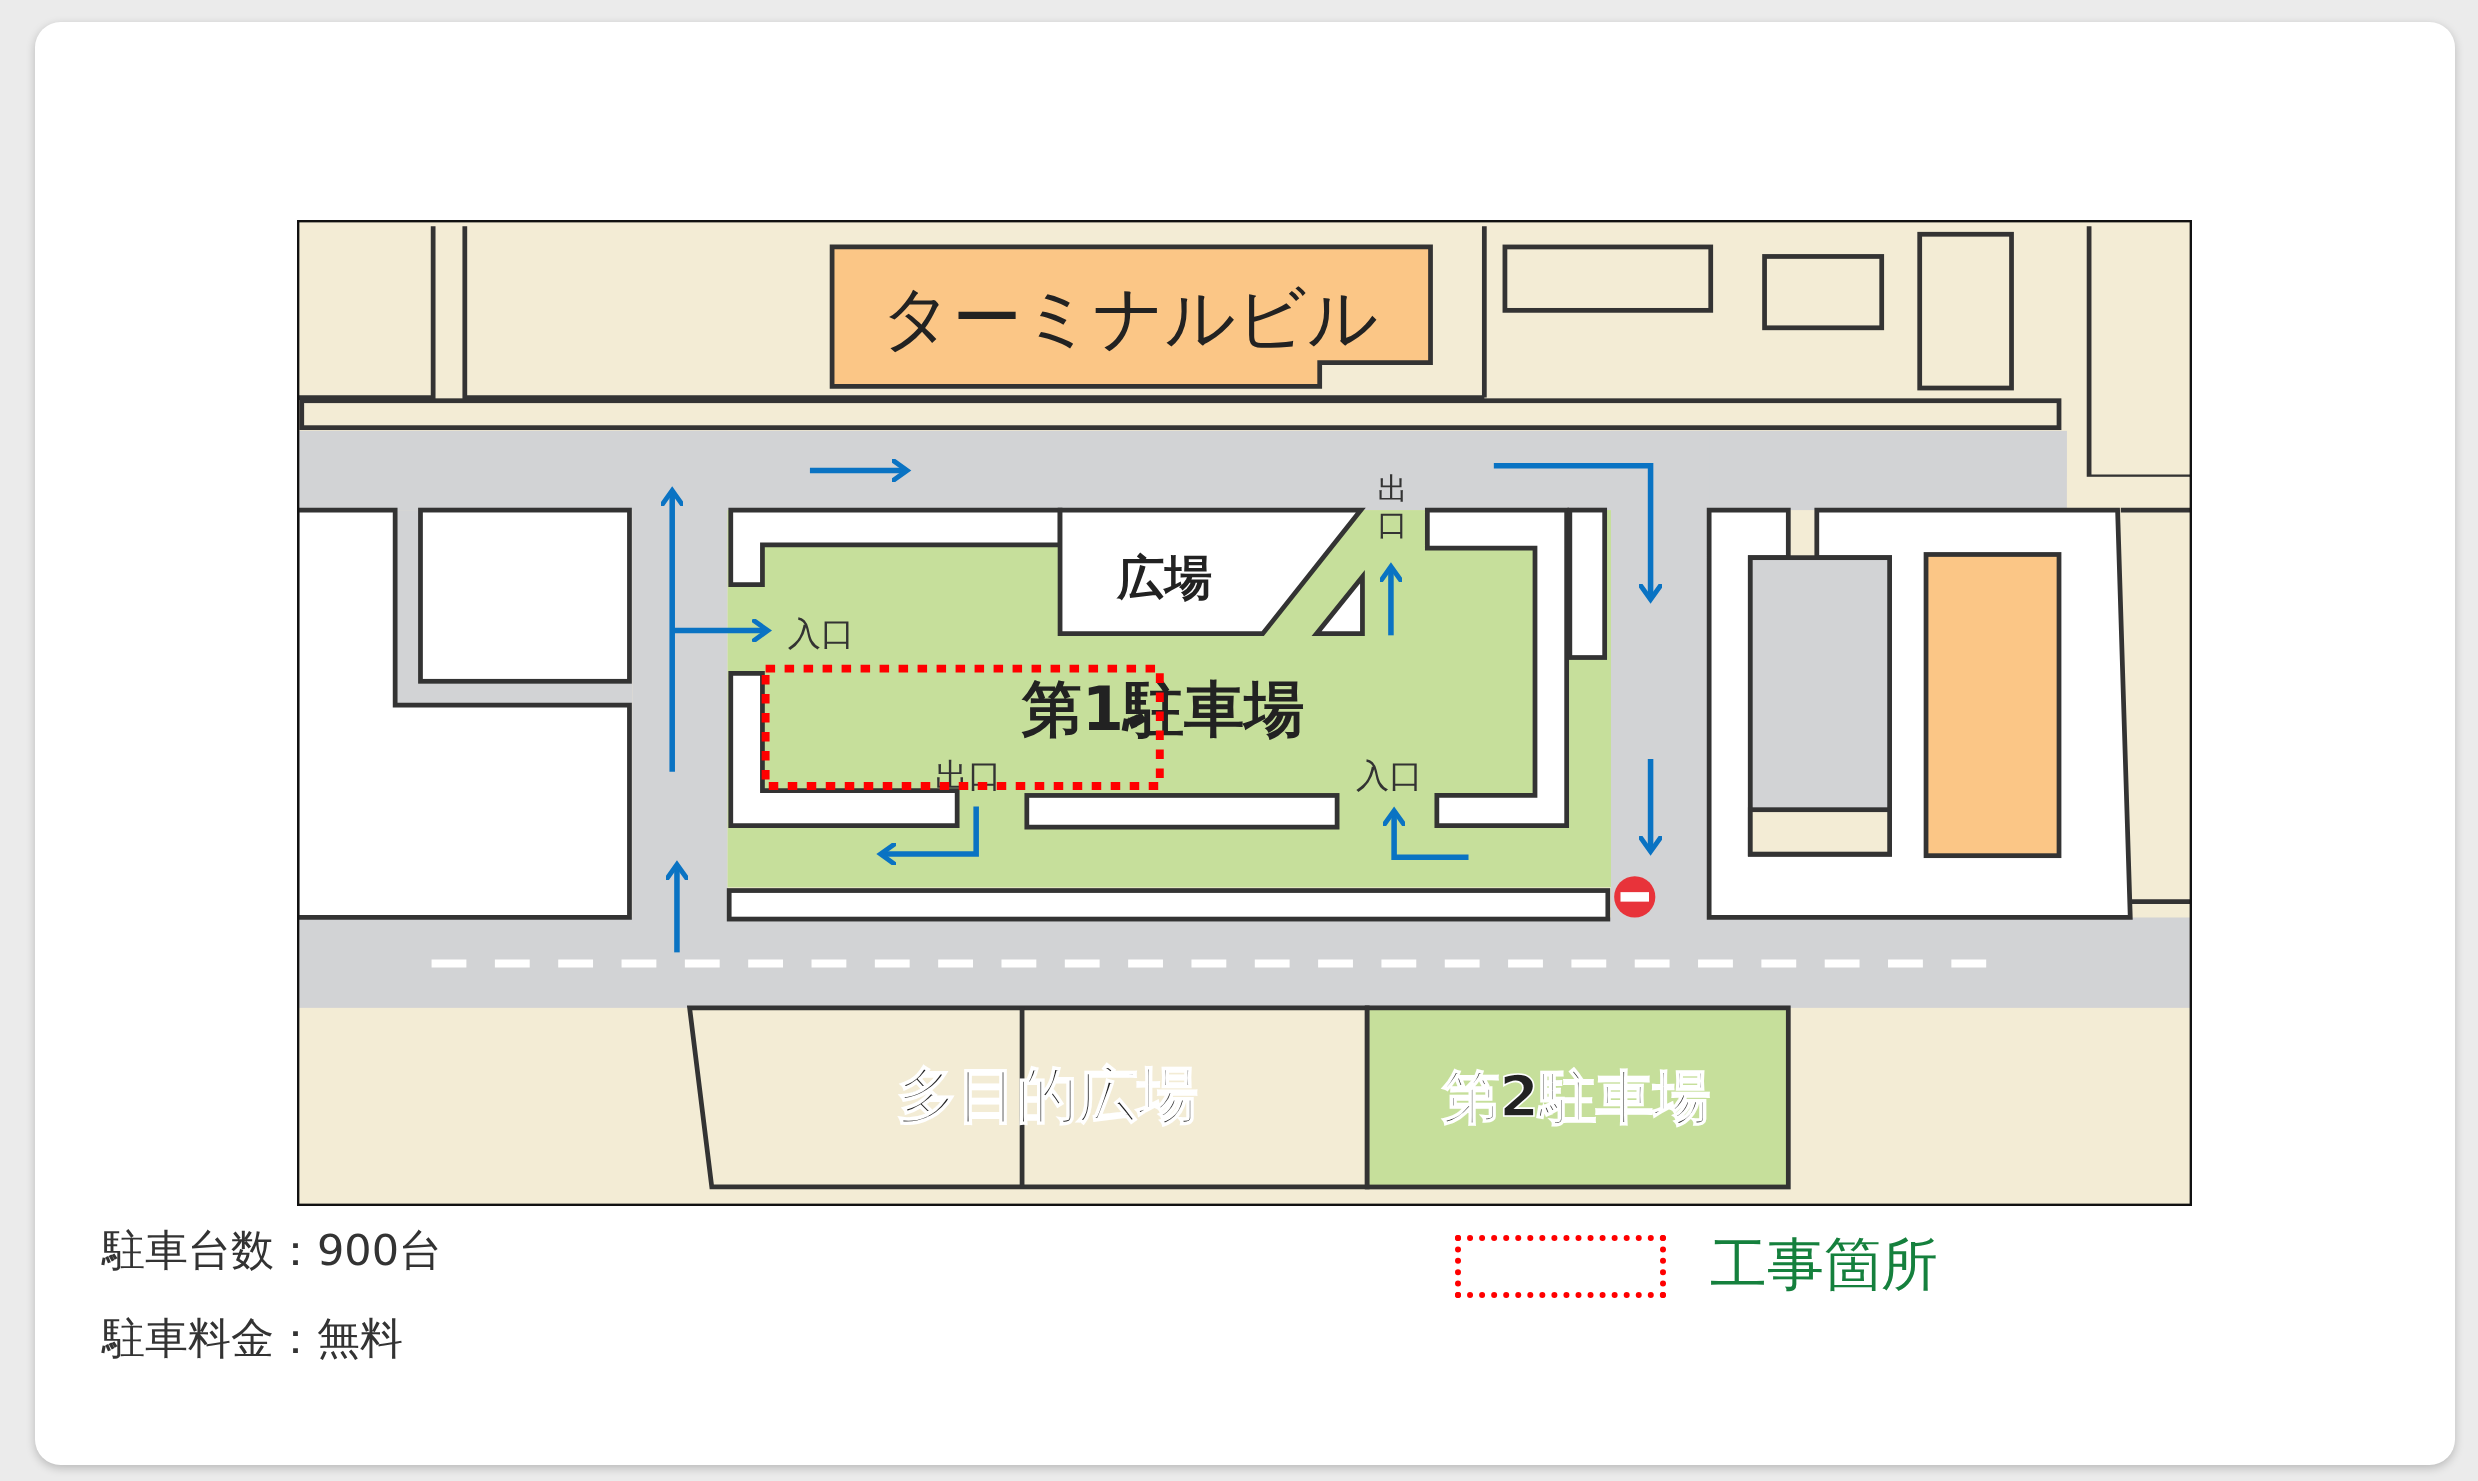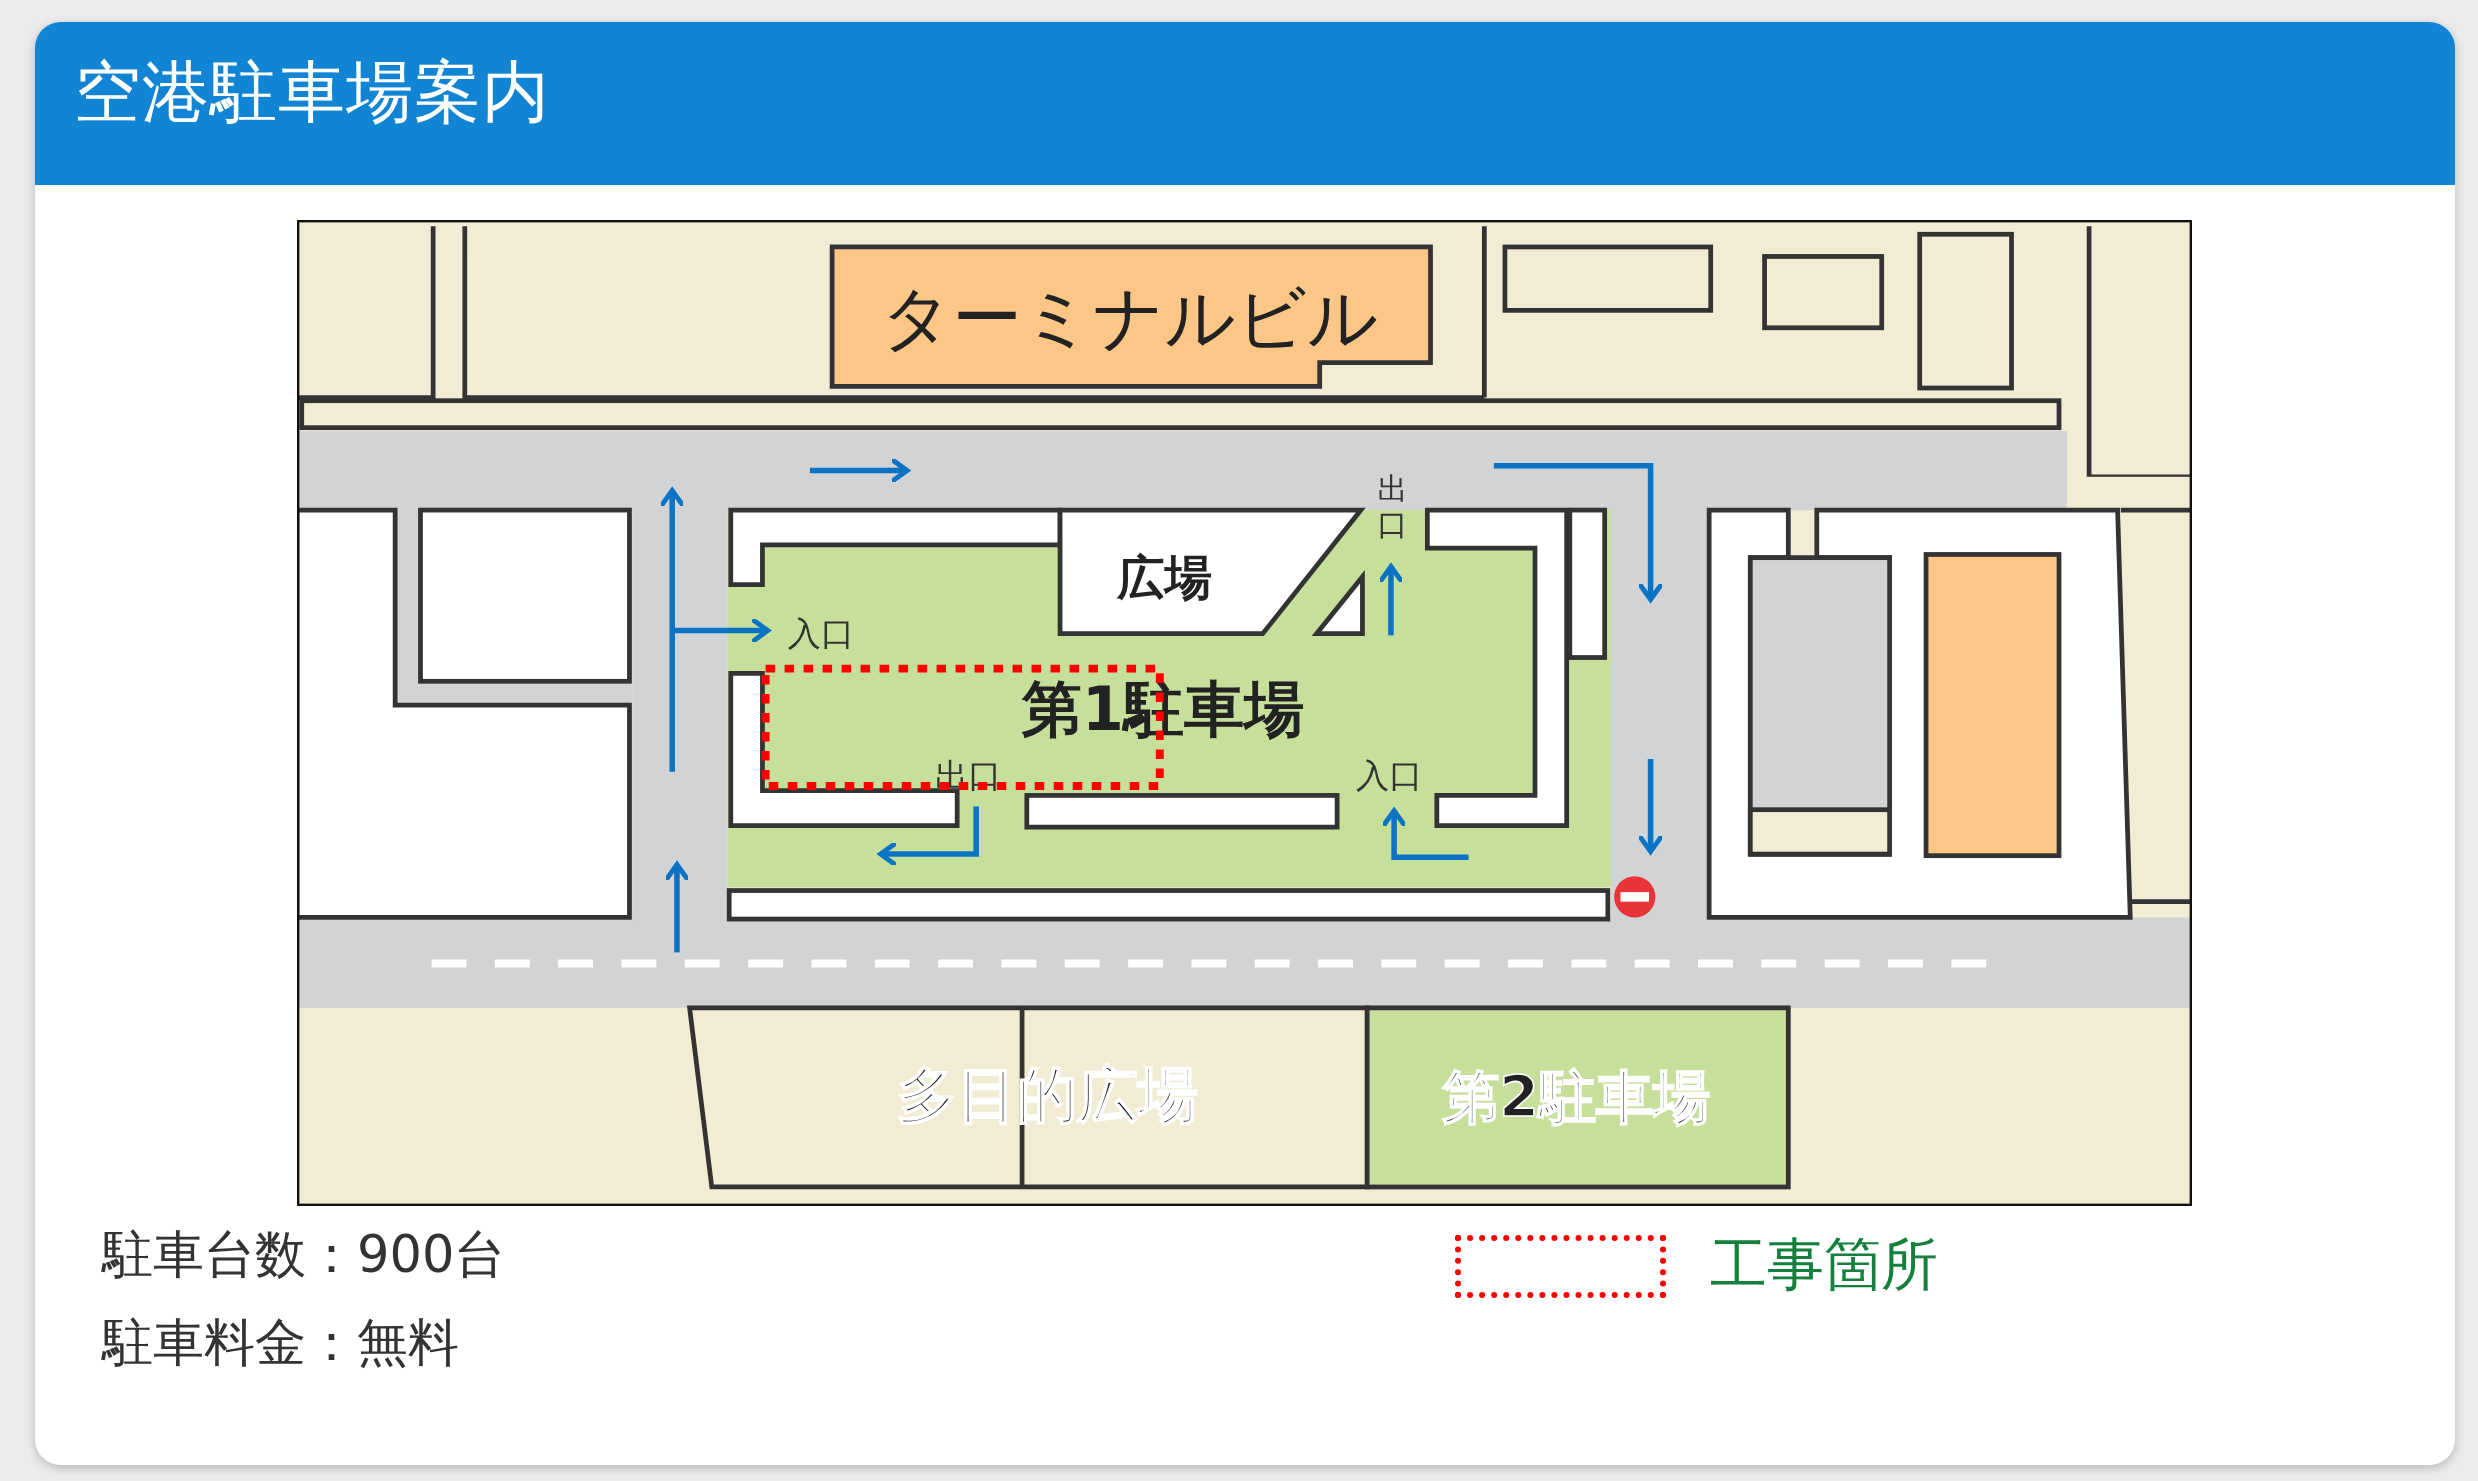--- a/index.html
+++ b/index.html
@@ -3,34 +3,31 @@
 <meta charset="utf-8">
 <style>
   html, body { margin:0; padding:0; }
   body { width:2478px; height:1482px; background:#ebebeb; position:relative; overflow:hidden;
          font-family:"DejaVu Sans", "Liberation Sans", sans-serif; }
   .card { position:absolute; left:35px; top:21.7px; width:2420px; height:1443px; background:#ffffff;
           border-radius:25.6px; box-shadow:0 3px 9.9px rgba(0,0,0,0.22); overflow:hidden; }
   .card-header { position:absolute; left:0; top:0; width:100%; height:163px; background:#1185d4; }
   .card-title { position:absolute; left:39px; top:37px; font-size:67px; color:#ffffff; letter-spacing:1px; line-height:1; }
   .map { position:absolute; left:262px; top:198px; width:1895px; height:986px; }
-  .info { position:absolute; left:67px; font-size:51px; color:#333333; line-height:1; }
+  .info { position:absolute; left:67px; font-size:43px; color:#333333; line-height:1; }
   .info1 { top:1207px; }
   .info2 { top:1295px; }
   .legend-box { position:absolute; left:1420px; top:1213px; width:211px; height:63px;
                 border:6.9px dotted #ff0000; box-sizing:border-box; }
   .legend-label { position:absolute; left:1675px; top:1214px; font-size:57px; color:#15803d; line-height:1; }
 </style>
 </head>
 <body>
 
 <div class="card">
-  <div class="card-header">
-    <div class="card-title">空港駐車場案内</div>
-  </div>
 
   <svg class="map" viewBox="190 140 1197 622" preserveAspectRatio="none" xmlns="http://www.w3.org/2000/svg">
     <defs>
       <marker id="ah" viewBox="0 0 10 10" refX="6" refY="5" markerWidth="4" markerHeight="4" orient="auto">
         <path d="M0,0 L7,5 L0,10" fill="none" stroke="#0a73c3" stroke-width="2.2"></path>
       </marker>
     </defs>
 
     <rect x="190" y="140" width="1197" height="622" fill="#f3ecd5"></rect>
 

